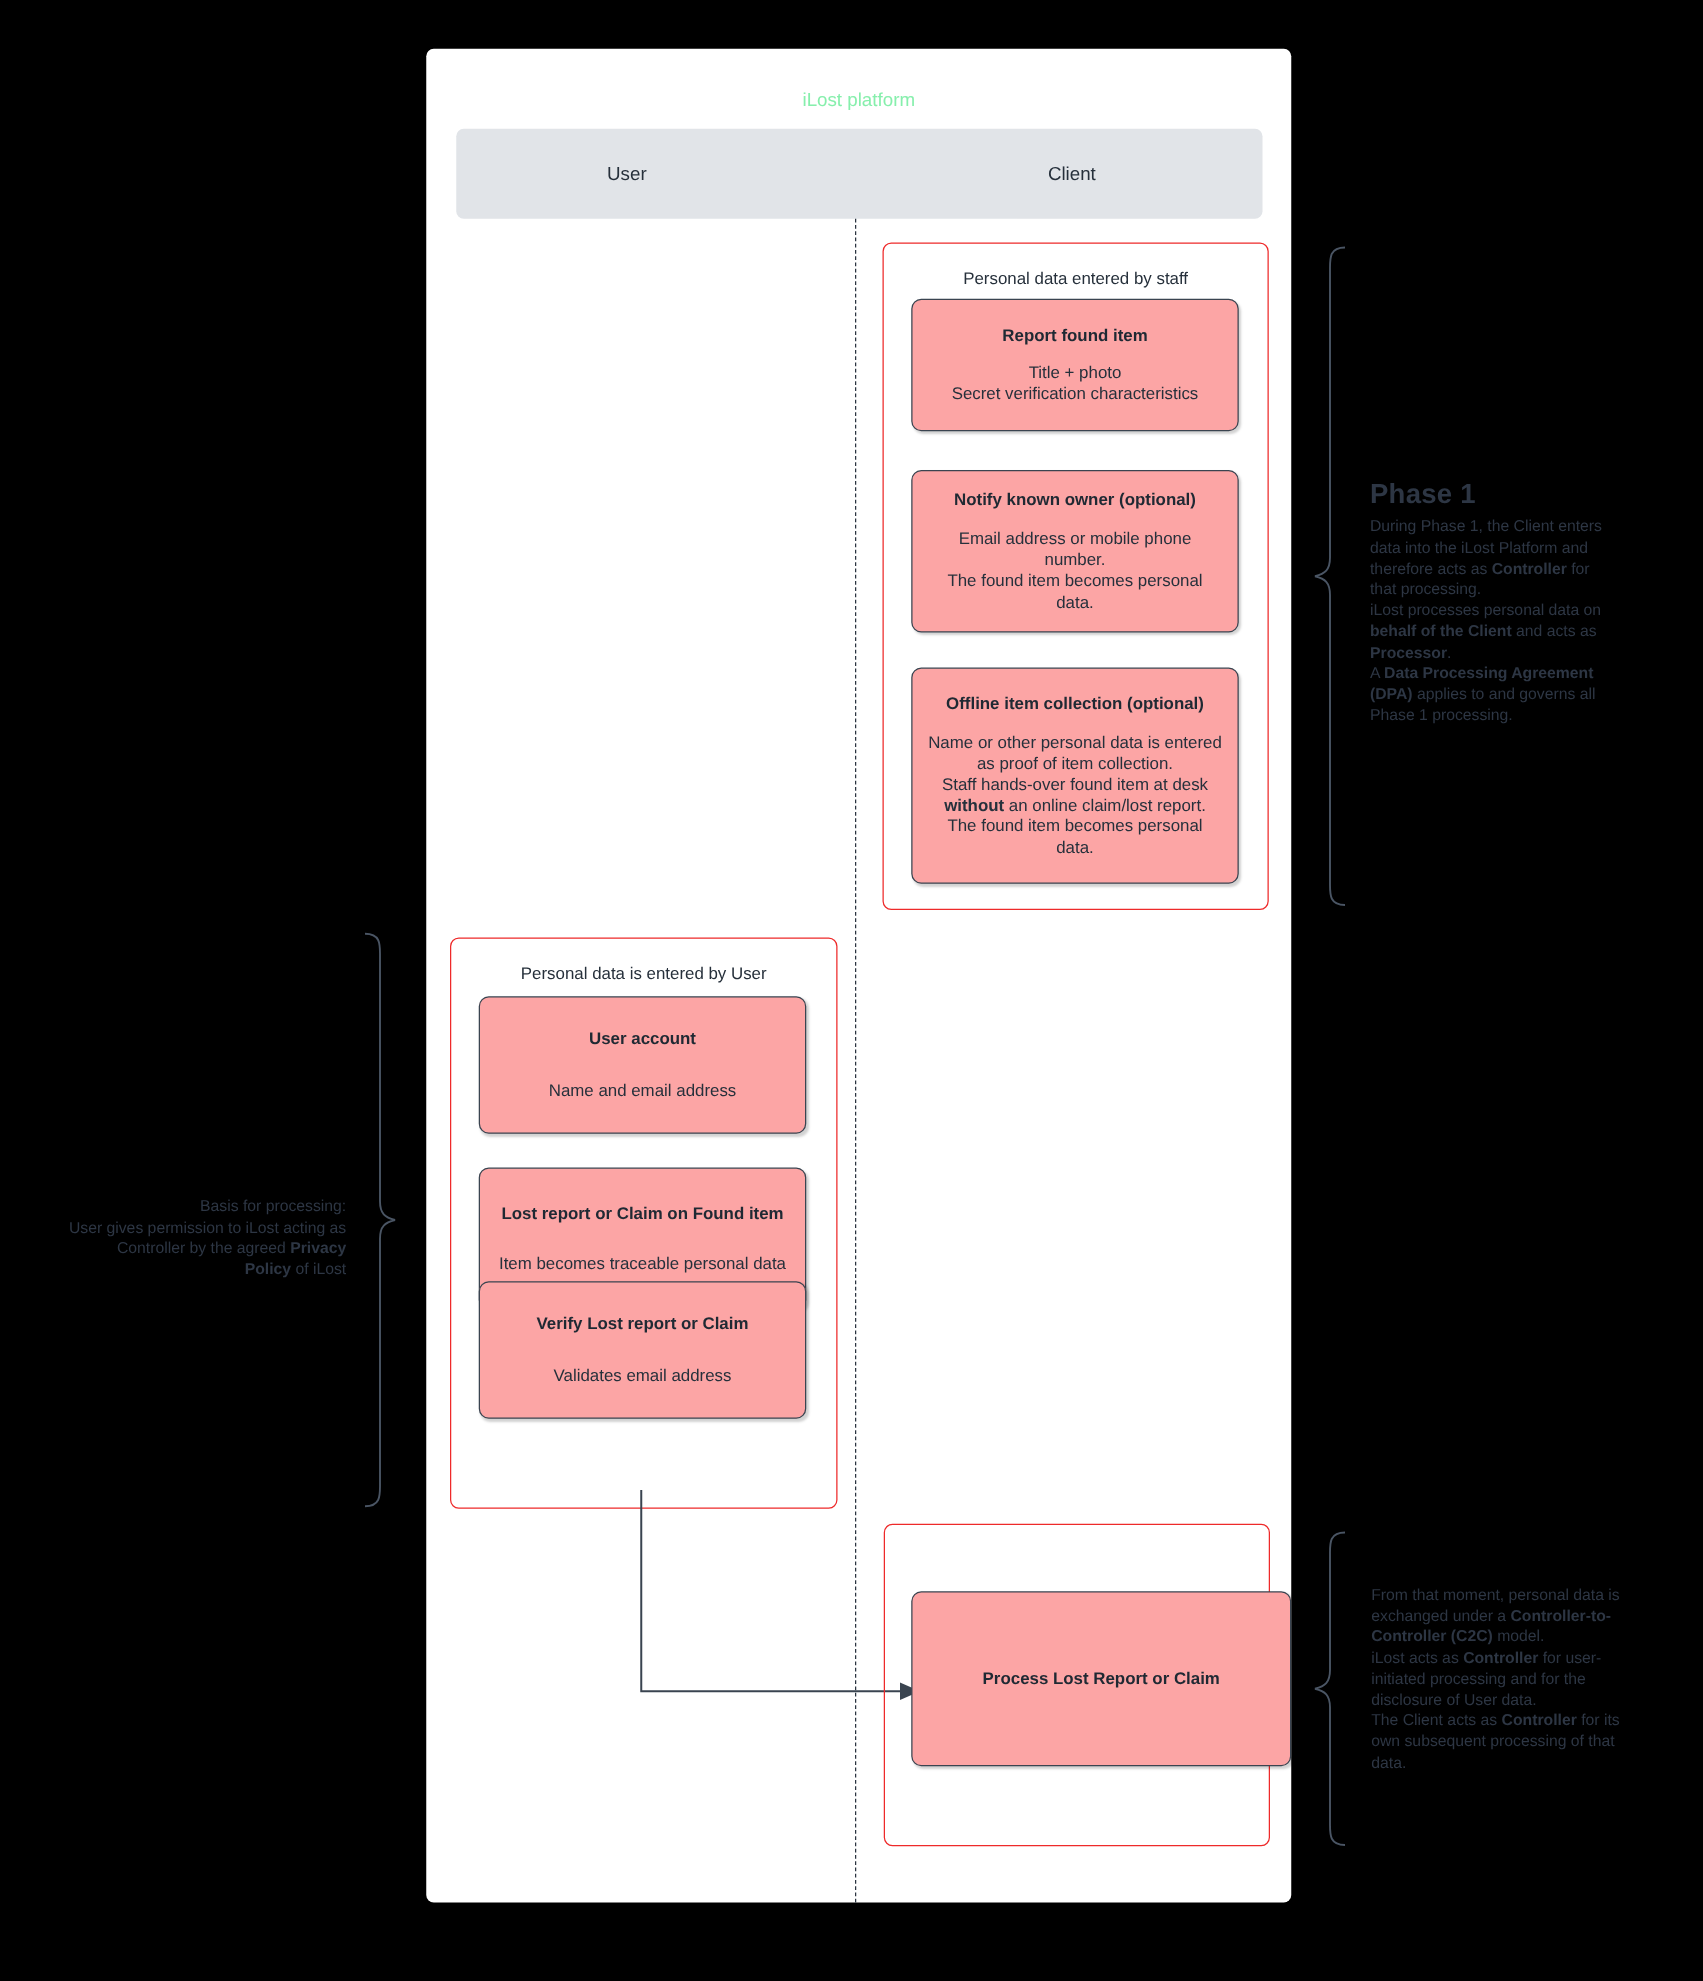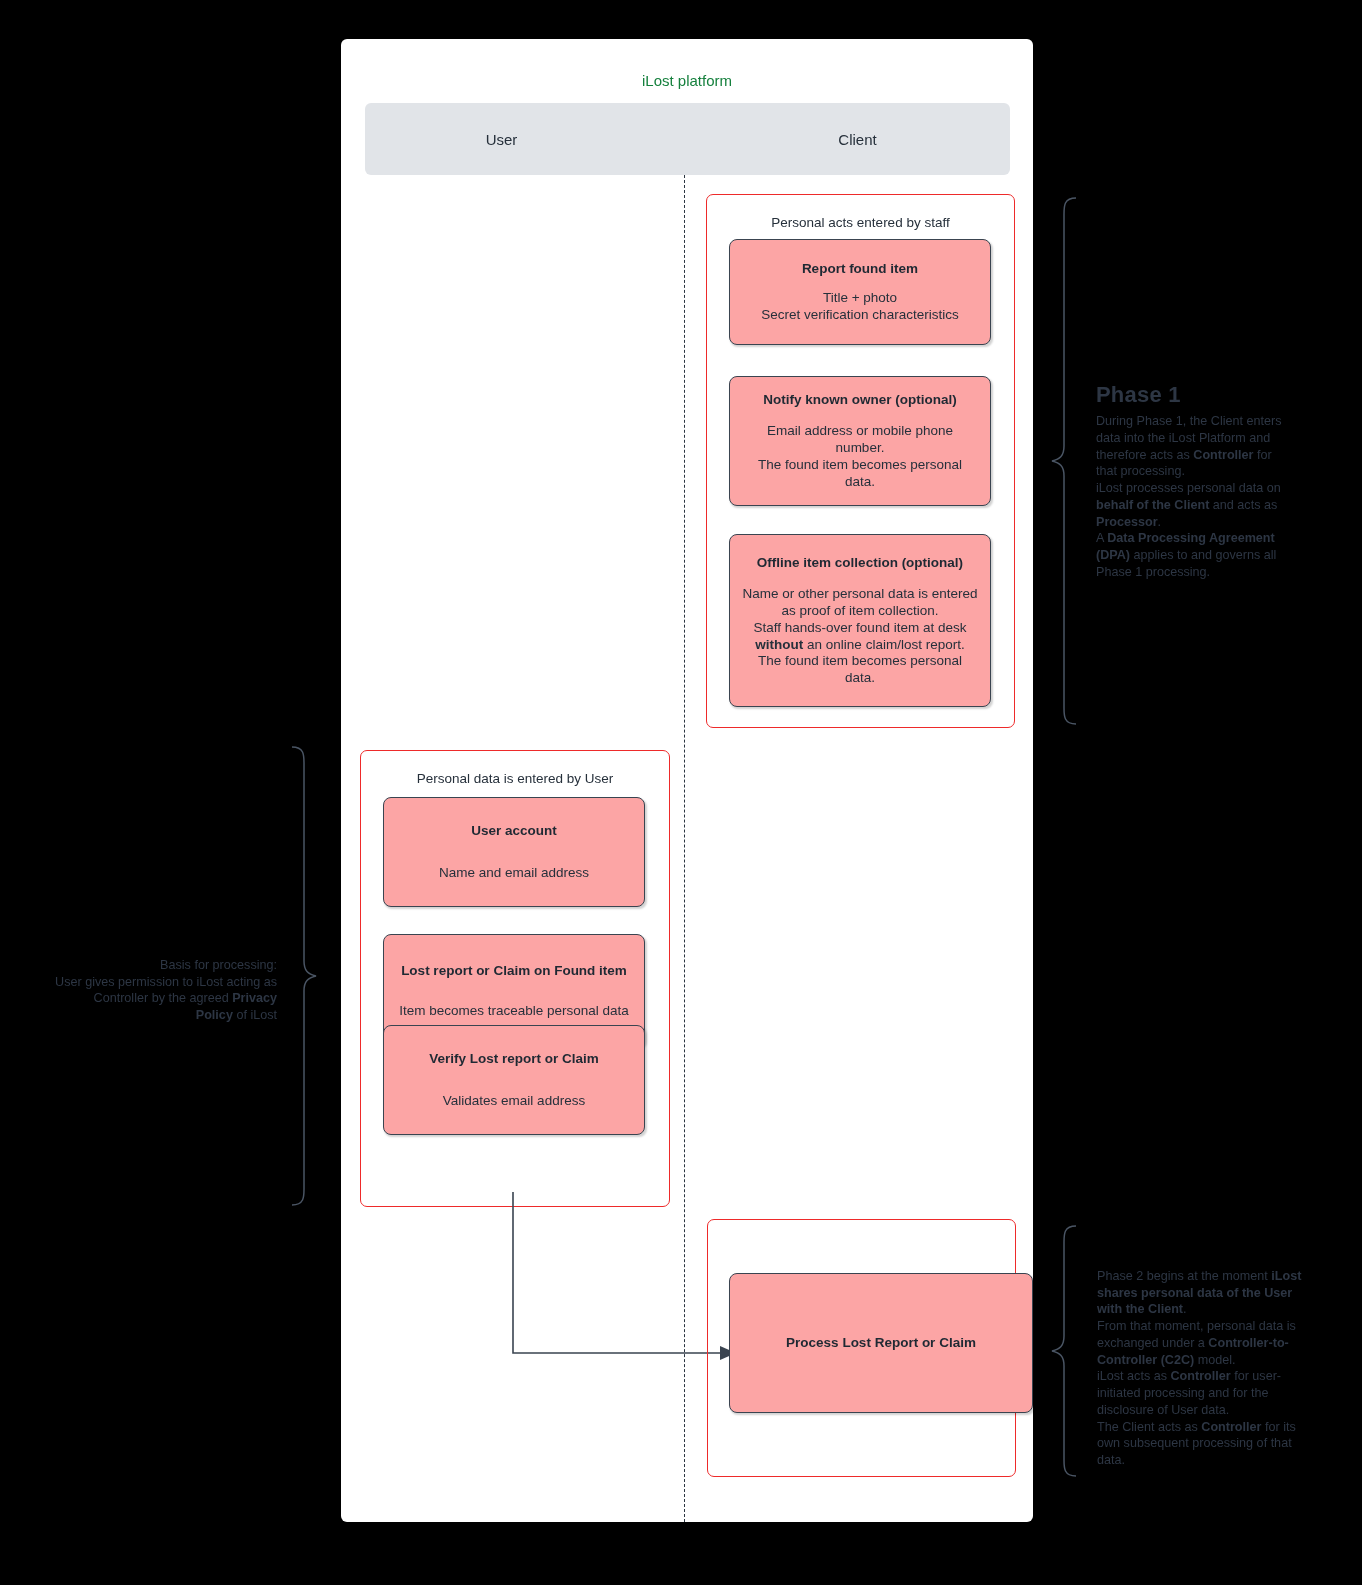--- a/index.html
+++ b/index.html
@@ -7,21 +7,21 @@
        font-family:"Liberation Sans","DejaVu Sans",sans-serif;
        -webkit-font-smoothing:antialiased;}
 
   .canvas{position:absolute;inset:0;}
 
   
   .panel{position:absolute;left:341px;top:39px;width:692px;height:1483px;
          background:#ffffff;border-radius:6px;
          box-shadow:0 1px 3px rgba(0,0,0,.35);}
   .panel-title{position:absolute;left:341px;top:72px;width:692px;
-               text-align:center;font-size:15px;color:#15803d;}
+               text-align:center;font-size:15px;color:#86efac;}
 
   .lane-band{position:absolute;left:365px;top:103px;width:645px;height:72px;
              background:#e1e4e8;border-radius:6px;}
   .lane-label{position:absolute;top:131px;font-size:15px;font-weight:normal;
               color:#26303b;text-align:center;}
   .lane-user{left:365px;width:273px;}
   .lane-client{left:684px;width:347px;}
 
   .divider{position:absolute;left:684px;top:175px;width:0;height:1347px;
            border-left:1.4px dashed #2b3440;}
@@ -88,21 +88,21 @@
 
   <div class="panel-title">iLost platform</div>
 
   <div class="lane-band"></div>
   <div class="lane-label lane-user">User</div>
   <div class="lane-label lane-client">Client</div>
 
   <div class="divider"></div>
 
   <div class="group g-client-1">
-    <div class="group-title">Personal acts entered by staff</div>
+    <div class="group-title">Personal data entered by staff</div>
   </div>
 
   <div class="node n-report">
     <div class="nt">Report found item</div>
     <div class="nb">
       <div>Title + photo</div>
       <div>Secret verification characteristics</div>
     </div>
   </div>
 
@@ -180,23 +180,20 @@
 
   <div class="anno a-user">
     <div>Basis for processing:</div>
     <div>
       <span>User gives permission to iLost acting as Controller by the agreed </span><b>Privacy Policy</b><span> of iLost</span>
     </div>
   </div>
 
   <div class="anno a-p2">
     <div>
-      <span>Phase 2 begins at the moment </span><b>iLost shares personal data of the User with the Client</b><span>.</span>
-    </div>
-    <div>
       <span>From that moment, personal data is exchanged under a </span><b>Controller-to-Controller (C2C)</b><span> model.</span>
     </div>
     <div>
       <span>iLost acts as </span><b>Controller</b><span> for user-initiated processing and for the disclosure of User data.</span>
     </div>
     <div>
       <span>The Client acts as </span><b>Controller</b><span> for its own subsequent processing of that data.</span>
     </div>
   </div>
 

